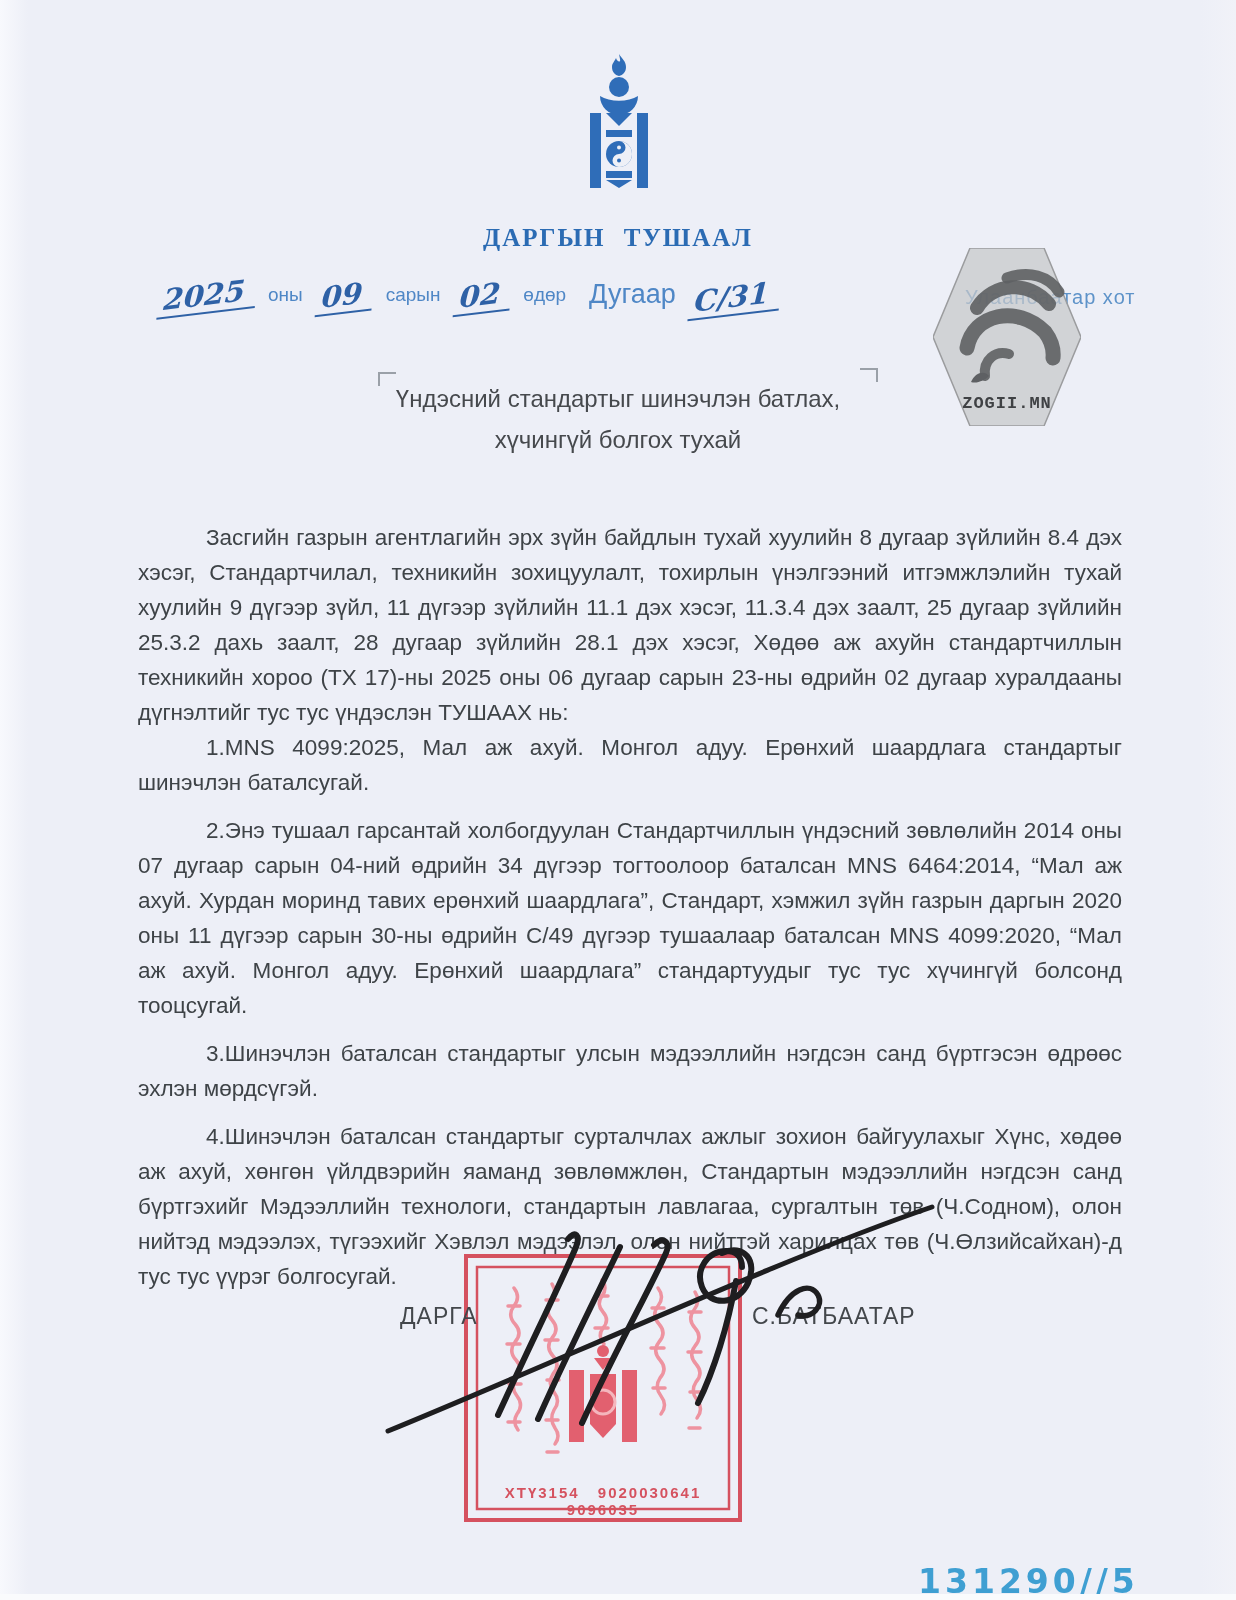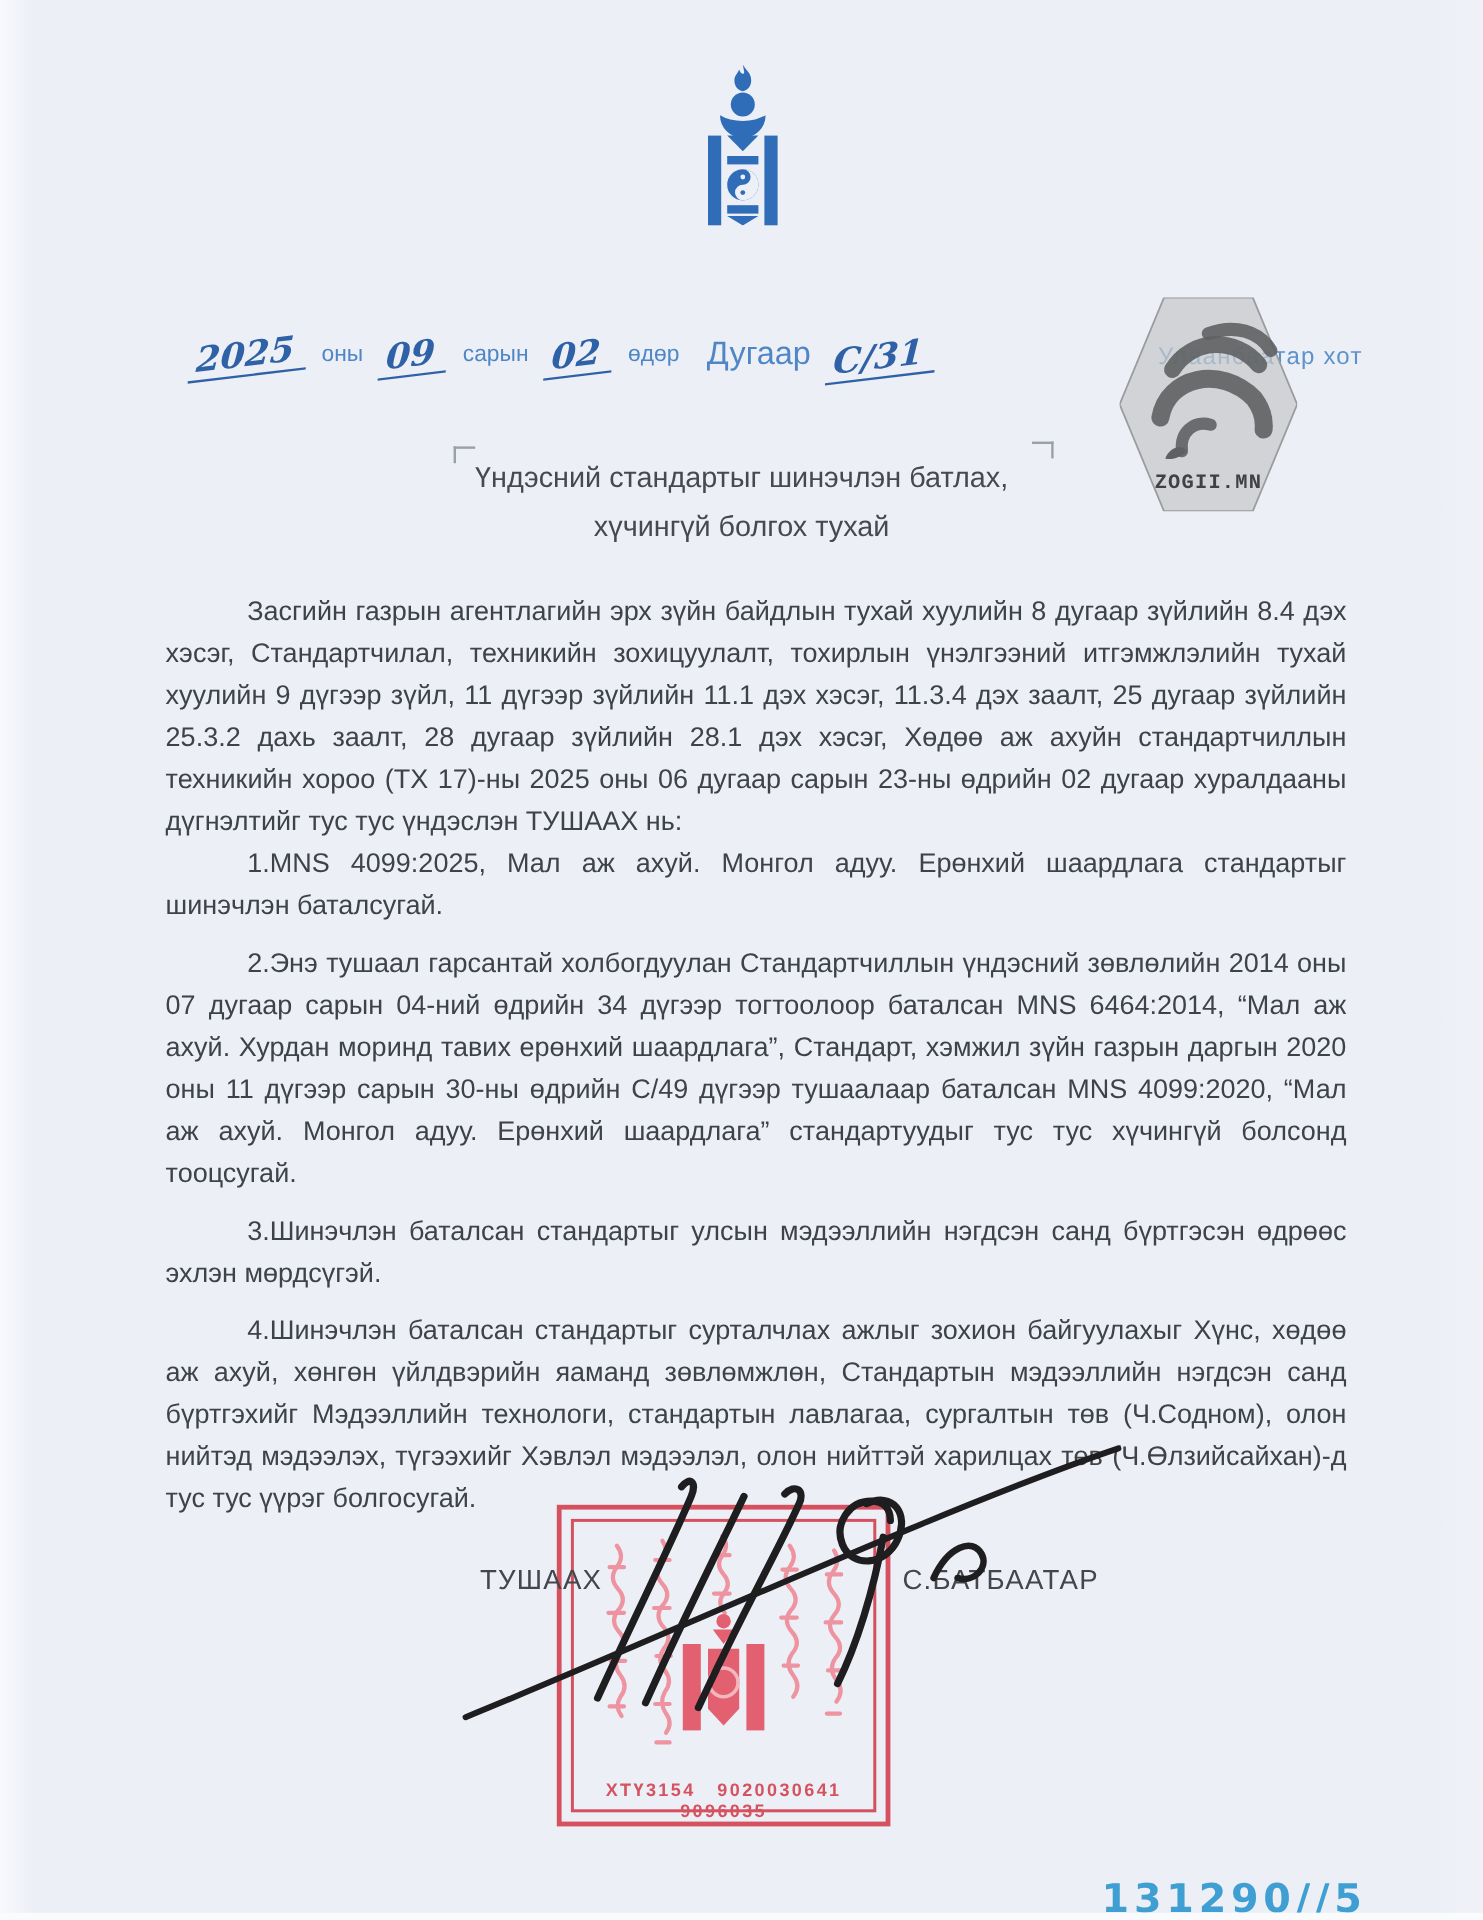--- a/index.html
+++ b/index.html
@@ -32,21 +32,21 @@
     font-weight:bold; font-size:17px; color:#3f4144; letter-spacing:1px;
   }
   
   .subject{
     width:1236px; text-align:center; font-size:24px; color:#46494d; line-height:41px;
   }
   .cmark{width:16px; height:12px;}
   .cmark.l{border-top:2px solid #9aa0a8; border-left:2px solid #9aa0a8;}
   .cmark.r{border-top:2px solid #9aa0a8; border-right:2px solid #9aa0a8;}
   
-  .body-block{top:492px; left:138px; width:984px;}
+  .body-block{top:520px; left:138px; width:984px;}
   .body-block p{
     margin:0 0 13px 0; font-size:22.5px; line-height:35px; text-align:justify;
     text-indent:68px; color:#3e4347;
   }
   .body-block p.no-gap{margin-bottom:0;}
   
   .sig-title{top:1303px; left:400px; font-size:23px; color:#43474b; letter-spacing:1px;}
   .sig-name{top:1303px; left:752px; font-size:23px; color:#43474b; letter-spacing:1px;}
   .stamp{top:1252px; left:462px;}
   .stamp-serial{
@@ -78,20 +78,21 @@
       <rect x="25" y="76" width="26" height="7"></rect>
       <circle cx="38" cy="100" r="13"></circle>
       <rect x="25" y="117" width="26" height="7"></rect>
       <polygon points="25,126 51,126 38,134"></polygon>
     </g>
     <path d="M38,87 a13,13 0 0,1 0,26 a6.5,6.5 0 0,1 0,-13 a6.5,6.5 0 0,0 0,-13 Z" fill="#eef0f7"></path>
     <circle cx="38" cy="93.5" r="2" fill="#eef0f7"></circle>
     <circle cx="38" cy="106.5" r="2" fill="#2f6db8"></circle>
   </svg>
 
+  <div class="abs org-title org-title2" style="top:224px;">ДАРГЫН ТУШААЛ</div>
 
   <div class="abs date-row">
     <span class="hw hw-num">2025</span>
     <span class="lbl">оны</span>
     <span class="hw hw-num">09</span>
     <span class="lbl">сарын</span>
     <span class="hw hw-num">02</span>
     <span class="lbl">өдөр</span>
   </div>
   <div class="abs date-row" style="left:545px; top:280px;">
@@ -161,19 +162,19 @@
       <path d="M18,246 C180,180 420,70 562,22" stroke-width="5"></path>
       <path d="M128,230 C160,160 190,100 206,62 C211,50 205,45 198,54" stroke-width="6"></path>
       <path d="M168,234 C202,158 232,100 250,62" stroke-width="6"></path>
       <path d="M212,238 C248,160 278,108 296,68 C301,57 293,51 284,60" stroke-width="6"></path>
       <path d="M352,68 C374,58 388,76 378,98 C368,120 340,122 332,102 C325,84 338,66 356,66 C366,66 372,72 372,82" stroke-width="6"></path>
       <path d="M366,96 C358,140 344,186 328,218" stroke-width="6"></path>
       <path d="M408,130 C420,104 440,96 448,110 C454,121 442,134 428,130" stroke-width="5.5"></path>
     </g>
   </svg>
 
-  <div class="abs sig-title">ТУШААХ</div>
+  <div class="abs sig-title">ДАРГА</div>
   <div class="abs sig-name">С.БАТБААТАР</div>
 
   <div class="abs footer-num">131290//5</div>
 
   <div class="abs bottom-edge"></div>
 </div>
 
 </body></html>

